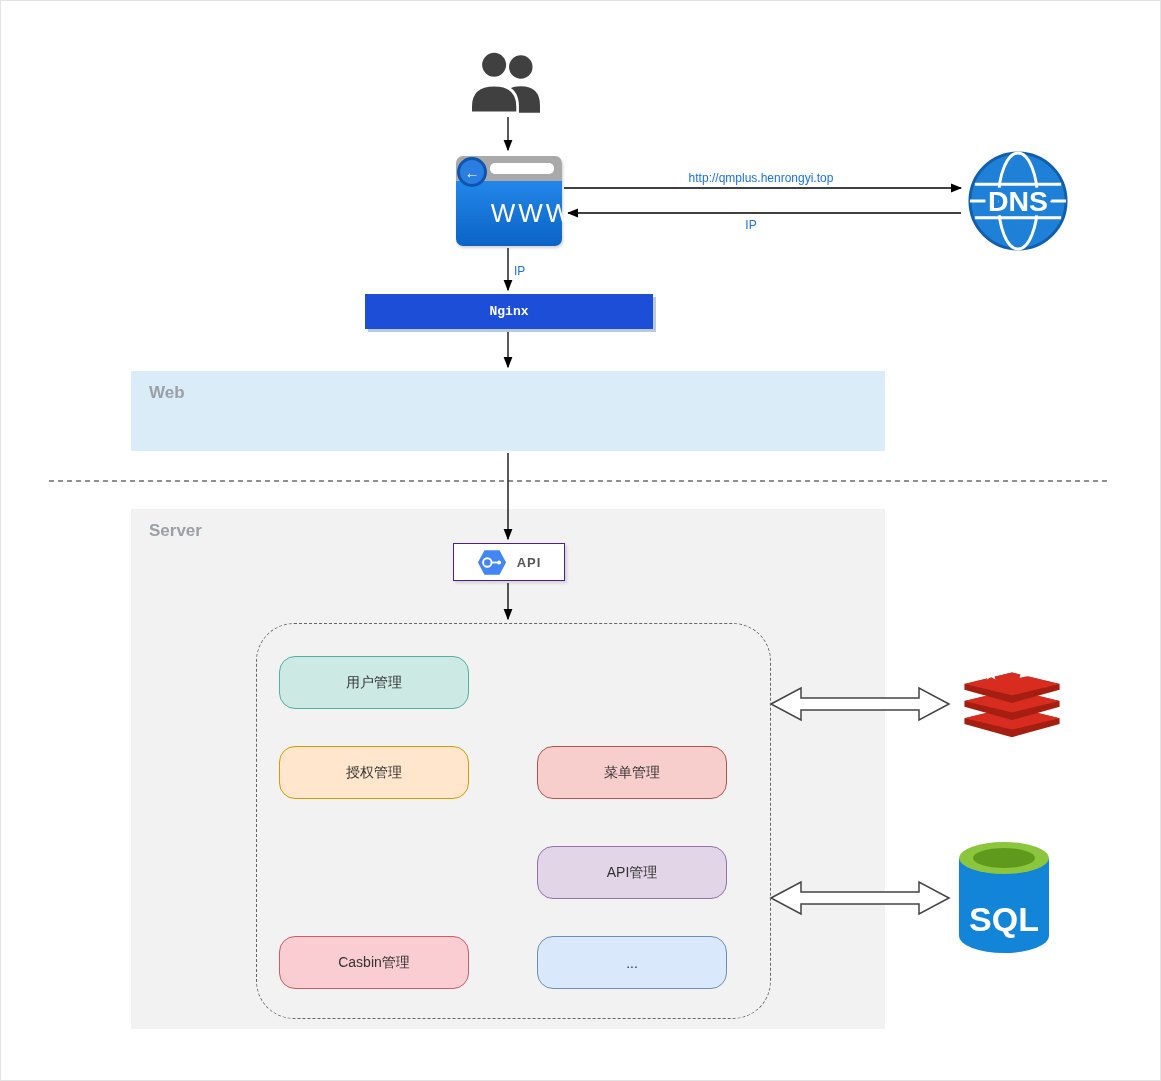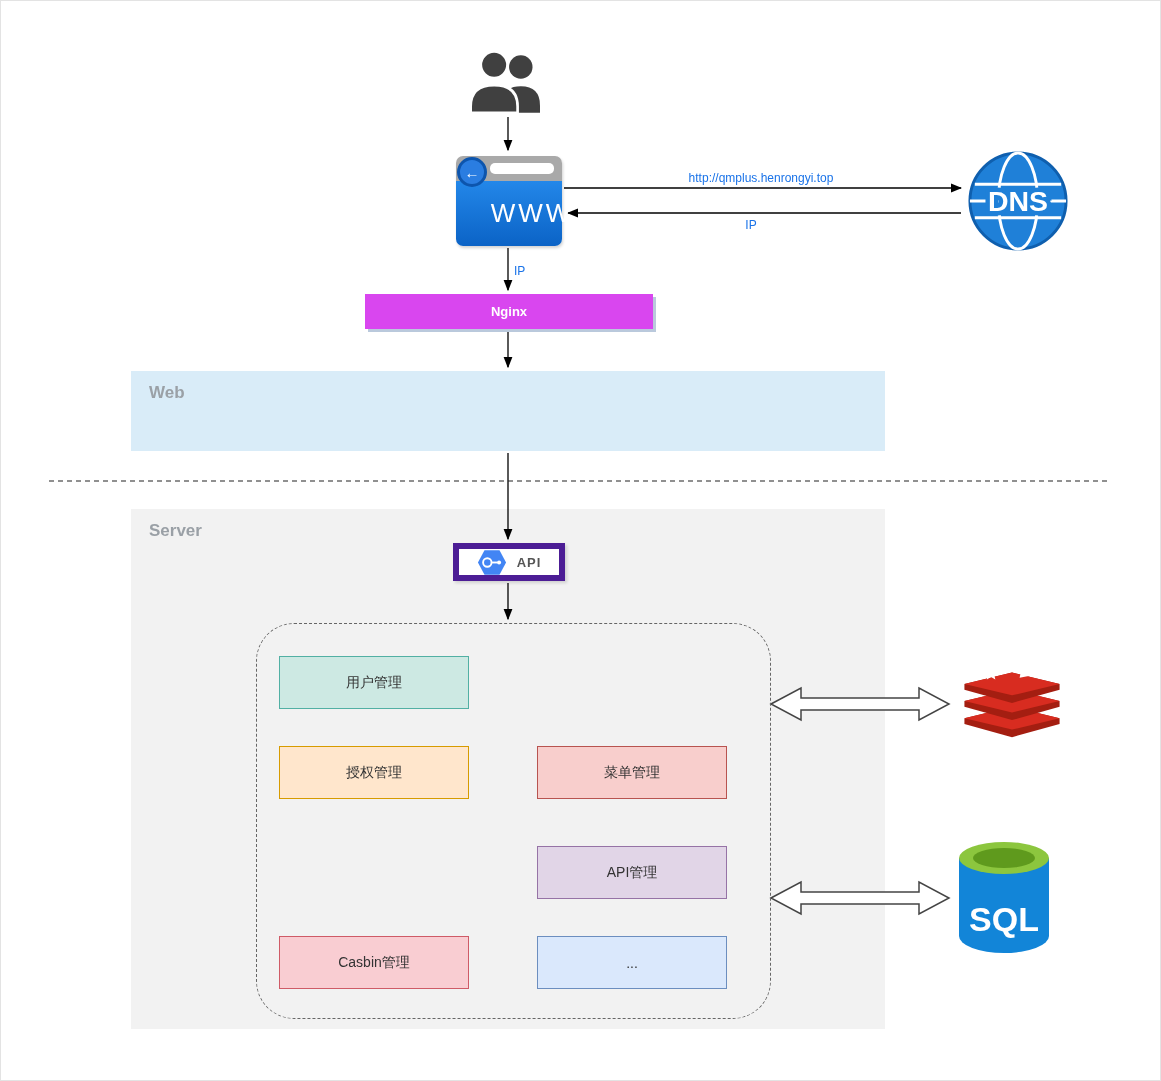--- a/index.html
+++ b/index.html
@@ -20,37 +20,37 @@
   .browser-top { height:25px; background:#a9a9a9; border-radius:7px 7px 0 0; position:relative; }
   .browser-addr { position:absolute; left:34px; right:8px; top:7px; height:11px; background:#fff; border-radius:5px; }
   .back-btn { position:absolute; left:1px; top:1px; width:30px; height:30px; border-radius:50%;
               background:#2a7de1; border:3px solid #0d55ad; color:#fff; display:flex;
               align-items:center; justify-content:center; font-size:15px; font-weight:bold; z-index:4; }
   .browser-body { height:65px; background:linear-gradient(180deg,#2387e9,#0b63c6); border-radius:0 0 7px 7px;
                   display:flex; align-items:center; justify-content:center;padding-left:46px; }
   .browser-label { color:#fff; font-size:26px; letter-spacing:3px; font-weight:400; }
 
   
-  .nginx { left:364px; top:293px; width:288px; height:35px; background:#d946ef;
+  .nginx { left:364px; top:293px; width:288px; height:35px; background:#1d4ed8;
            box-shadow:3px 3px 0 rgba(102,136,178,.45);
-           display:flex; align-items:center; justify-content:center; }
+           display:flex; align-items:center; justify-content:center;font-family:Liberation Mono, monospace; }
   .nginx-label { color:#fff; font-size:13px; font-weight:bold; }
 
   
-  .api { left:452px; top:542px; width:112px; height:38px; background:#fff; border:6px solid #4c1d95;
+  .api { left:452px; top:542px; width:112px; height:38px; background:#fff; border:1px solid #4c1d95;
          box-shadow:2px 2px 3px rgba(0,0,0,.14); display:flex; align-items:center; justify-content:center; gap:10px; }
   .api-label { color:#555; font-size:13px; font-weight:bold; letter-spacing:1px; }
 
   
   .edge-label { position:absolute; z-index:3; font-size:12px; text-align:center; }
 
   
   .dashed-box { position:absolute; left:255px; top:622px; width:515px; height:396px;
                 border:1.5px dashed #666; border-radius:38px; z-index:3; }
-  .module { position:absolute; width:190px; height:53px; border:1px solid; border-radius:0;
+  .module { position:absolute; width:190px; height:53px; border:1px solid; border-radius:16px;
             display:flex; align-items:center; justify-content:center; font-size:14px; color:#333; }
 
   .users { left:468px; top:50px; }
   .dns   { left:966px; top:149px; }
   .redis { left:952px; top:660px; }
   .sql   { left:953px; top:833px; }
 </style>
 </head>
 <body>
 

